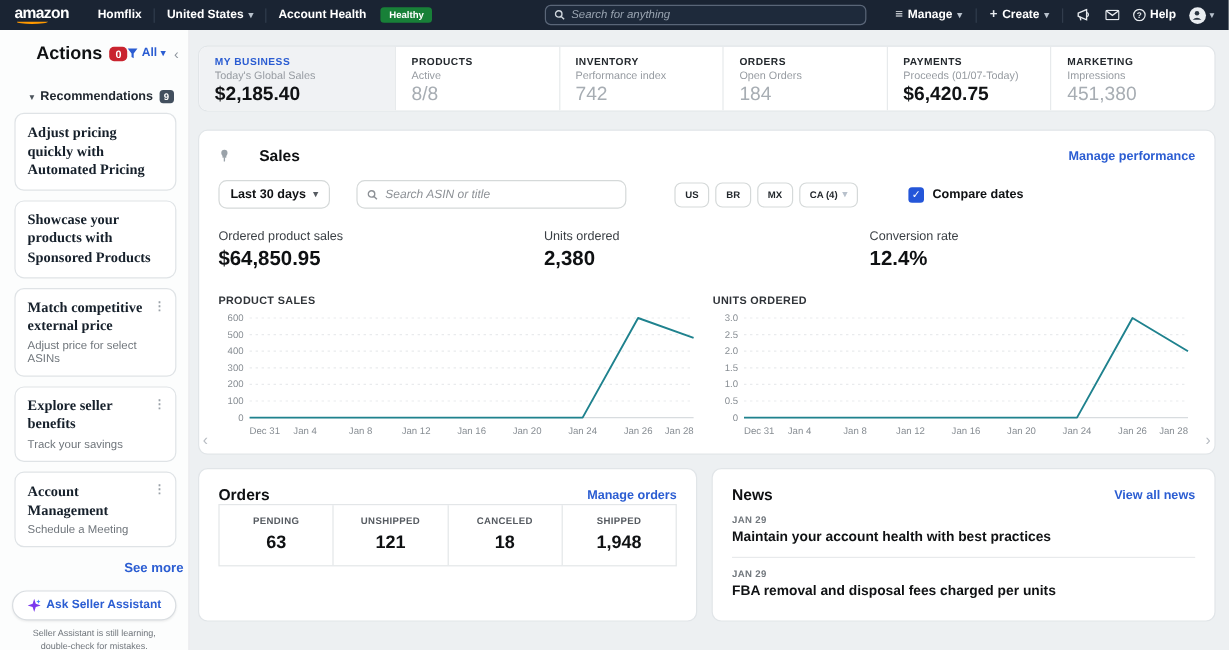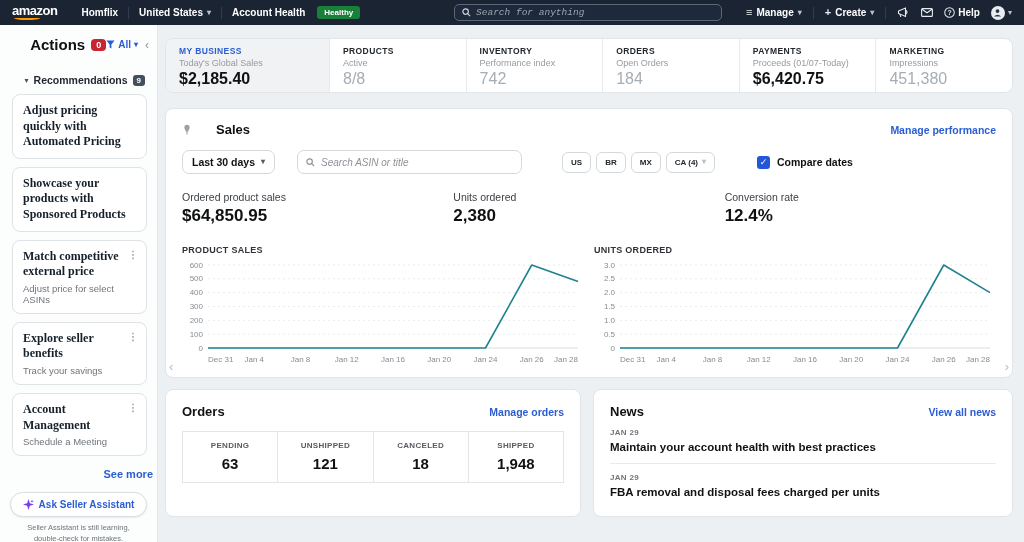--- a/index.html
+++ b/index.html
@@ -9,21 +9,21 @@
   
   .topnav { height:25px; background:#1a2433; display:flex; align-items:center; padding:0 12px; gap:10px; color:#fff; }
   .logo { display:flex; flex-direction:column; align-items:flex-start; margin-right:14px; cursor:pointer; }
   .logo .word { font-size:13px; font-weight:bold; letter-spacing:-0.5px; line-height:11px; }
   .logo .smile { width:26px; height:4px; border-bottom:2px solid #ff9900; border-radius:0 0 60% 55%; margin-left:2px; }
   .nav-item { font-size:10px; font-weight:bold; color:#fff; display:flex; align-items:center; gap:4px; white-space:nowrap; cursor:pointer; }
   .nav-div { width:1px; height:12px; background:#46536333; background:#46536388; }
   .caret { font-size:8px; color:#b8c1cc; line-height:1; }
   .health-badge { font-size:8px; font-weight:bold; color:#fff; background:#188038; padding:2px 7px; border-radius:3px; margin-left:2px; }
   .nav-search { margin-left:auto; margin-right:14px; width:268px; height:17px; border:1px solid #5a6678; border-radius:5px; background:#1e2a3b; display:flex; align-items:center; padding:0 7px; gap:5px; }
-  .nav-search input { flex:1; background:transparent; border:none; outline:none; color:#cfd6dd; font-size:9.5px; font-style:italic; font-family:Liberation Mono, monospace; }
+  .nav-search input { flex:1; background:transparent; border:none; outline:none; color:#cfd6dd; font-size:9.5px; font-style:italic; font-family:Liberation Sans, sans-serif; }
   .nav-search input::placeholder { color:#99a4b1; }
   .nav-right { display:flex; align-items:center; gap:11px; }
   .icon-btn { display:flex; align-items:center; gap:3px; cursor:pointer; }
   .glyph { font-size:11px; color:#e7ebef; line-height:1; }
   .avatar { width:14px; height:14px; border-radius:50%; background:#e9edf1; display:flex; align-items:center; justify-content:center; }
 
   
   .layout { display:flex; height:517px; }
   .sidebar { width:158px; background:#fcfdfd; border-right:1px solid #e4e7ea; display:flex; flex-direction:column;align-items:flex-end; }
   .main { flex:1; padding:13px 11px 0 7px; }
@@ -87,21 +87,21 @@
   .charts-row { display:flex; justify-content:space-between; margin-top:19px; }
   .chart-box { width:402px; }
   .chart-title { font-size:9px; font-weight:bold; letter-spacing:.3px; color:#2f3338; margin-bottom:2px; }
   svg text.tick { font-size:8px; fill:#878d93; font-family:"Liberation Sans",sans-serif; }
   .car-ch { position:absolute; top:250px; color:#b7bcc2; font-size:13px; cursor:pointer; }
   .car-ch.left { left:3px; } .car-ch.right { right:3px; }
 
   
   .bottom-row { display:flex; gap:12px; margin-top:11px; }
   .orders-card { flex:0 0 416px; padding:14px 16px 24px; }
-  .orders-table { display:flex; border:1px solid #e3e6e8; margin-top:12px; }
+  .orders-table { display:flex; border:1px solid #e3e6e8; }
   .ostat { flex:1; text-align:center; padding:9px 0 10px; }
   .ostat + .ostat { border-left:1px solid #e3e6e8; }
   .ostat .lb { font-size:8px; font-weight:bold; letter-spacing:.3px; color:#565b61; }
   .ostat .val { font-size:15px; font-weight:bold; margin-top:5px; }
   .news-card { flex:1; padding:14px 16px 8px; }
   .news-item { padding:9px 0 10px; cursor:pointer; }
   .news-item.bordered { border-bottom:1px solid #e8eaec; }
   .news-date { font-size:8px; font-weight:bold; letter-spacing:.3px; color:#70767c; }
   .news-title { font-size:11.5px; font-weight:bold; color:#101214; margin-top:4px; }
 </style>

